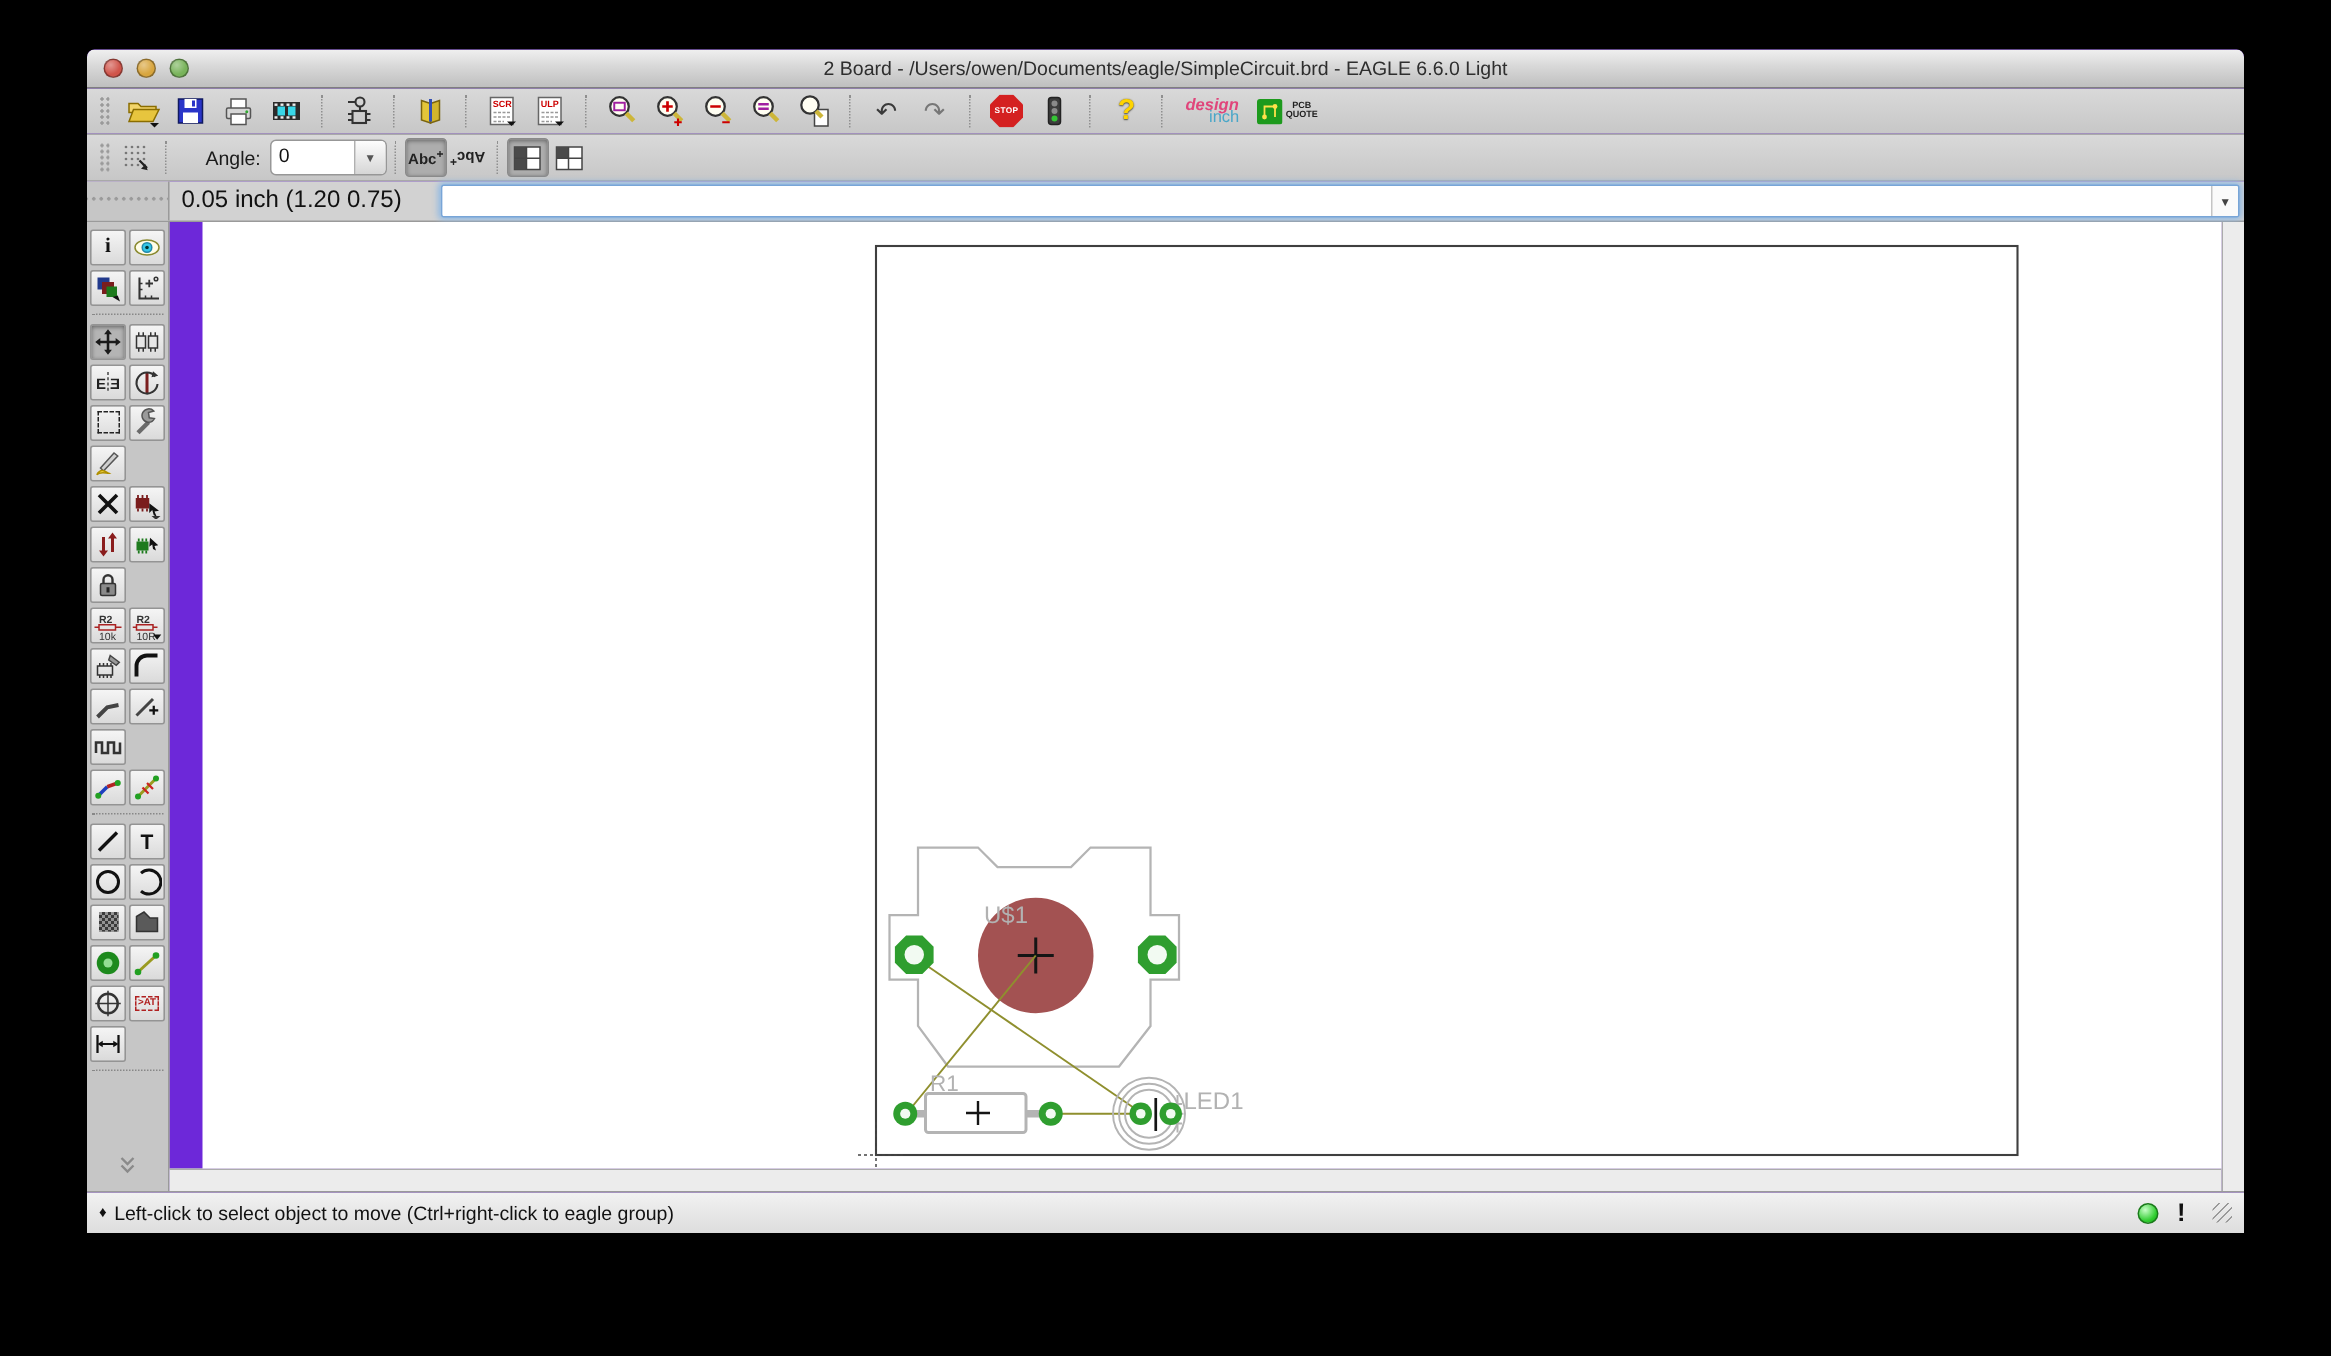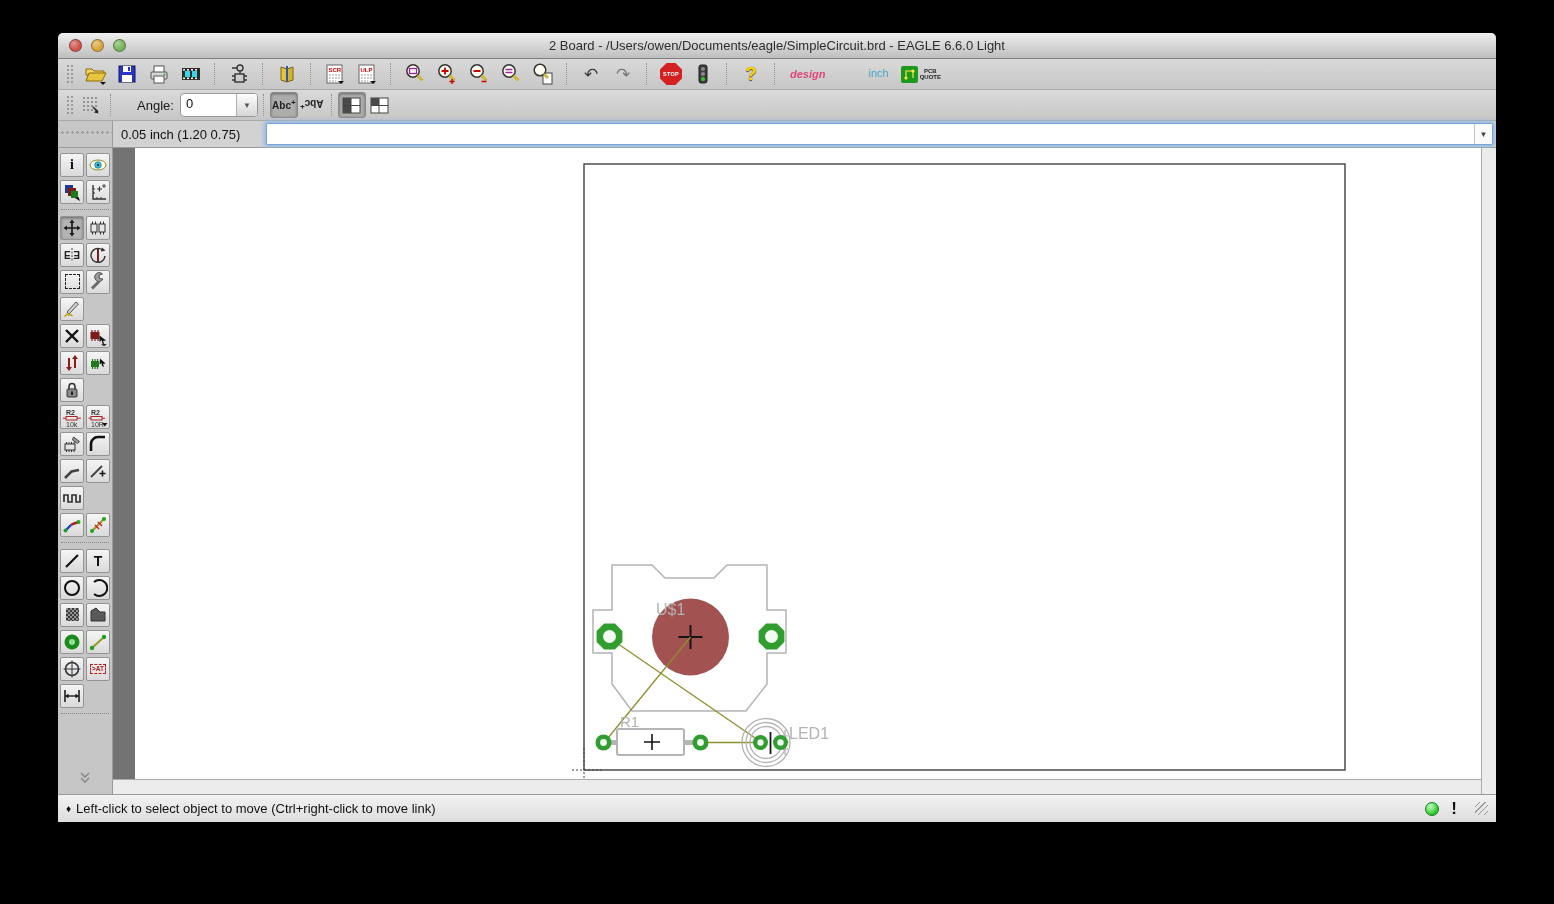--- a/index.html
+++ b/index.html
@@ -1,18 +1,18 @@
 <!DOCTYPE html>
 <html><head>
 <meta charset="utf-8">
 <style>
   html,body{margin:0;padding:0;}
   body{width:1554px;height:904px;background:#000;position:relative;overflow:hidden;
        font-family:"Liberation Sans",sans-serif;-webkit-font-smoothing:antialiased;}
-  .window{position:absolute;left:58px;top:33px;width:1438px;height:789px;background:#737373;
+  .window{position:absolute;left:58px;top:33px;width:1438px;height:789px;background:#6d28d9;
           border-radius:5px 5px 0 0;overflow:hidden;box-shadow:0 12px 50px rgba(0,0,0,.8);
           display:flex;flex-direction:column;}
   
   .titlebar{height:25px;background:linear-gradient(#f0f0f0,#d8d8d8 45%,#bfbfbf);
             border-bottom:1px solid #7f7f7f;position:relative;flex:0 0 auto;}
   .traffic{position:absolute;left:11px;top:6px;display:flex;gap:9px;}
   .light{width:13px;height:13px;border-radius:50%;border:1px solid rgba(0,0,0,.35);box-sizing:border-box;}
   .title{text-align:center;line-height:25px;font-size:13px;color:#2e2e2e;}
   
   .toolbar{height:30px;background:linear-gradient(#d9d9d9,#c7c7c7);border-bottom:1px solid #a9a9a9;
@@ -20,21 +20,21 @@
   .handle{width:7px;height:20px;margin:0 4px;
           background-image:radial-gradient(#9a9a9a 1px,transparent 1.2px);background-size:4px 4px;}
   .vsep{width:1px;height:22px;border-left:1px dotted #8f8f8f;margin:0 5px;}
   .tgroup{display:flex;align-items:center;gap:4px;padding:0 4px;}
   .tbtn{width:28px;height:26px;display:flex;align-items:center;justify-content:center;background:transparent;border:none;padding:0;}
   .tbtn.wide{width:auto;padding:0 3px;}
   .stopoct{width:22px;height:22px;background:#d42020;color:#fff;font-size:5.5px;font-weight:bold;
            display:flex;align-items:center;justify-content:center;letter-spacing:.3px;
            clip-path:polygon(30% 0,70% 0,100% 30%,100% 70%,70% 100%,30% 100%,0 70%,0 30%);}
   .helpq{font-size:19px;font-weight:bold;color:#ffd400;text-shadow:0 1px 1px #555,0 0 1px #806a00;}
-  .dlink{display:flex;flex-direction:row;line-height:9px;padding:0 2px;gap:27px;}
+  .dlink{display:flex;flex-direction:column;line-height:9px;padding:0 2px;}
   .dl1{color:#e0457b;font-style:italic;font-weight:bold;font-size:11px;}
   .dl2{color:#49a6c8;font-size:11px;margin-left:16px;margin-top:-1px;}
   .pcbq{display:flex;align-items:center;gap:2px;}
   .pcbt{font-size:6px;font-weight:bold;color:#222;line-height:6px;}
   .undoredo{font-size:17px;color:#3a3a3a;}
   
   .anglelabel{font-size:13px;color:#1a1a1a;margin:0 6px 0 20px;}
   .combo{display:flex;width:76px;height:22px;border:1px solid #979797;border-radius:4px;background:#fff;overflow:hidden;}
   .combo-text{flex:1;font-size:13px;color:#111;padding:2px 0 0 5px;}
   .combo-btn{width:20px;background:linear-gradient(#fdfdfd,#d6d6d6);border-left:1px solid #b0b0b0;
@@ -42,21 +42,21 @@
   .sqbtn{width:28px;height:26px;display:flex;align-items:center;justify-content:center;border:1px solid transparent;border-radius:3px;background:transparent;padding:0;}
   .sqbtn.pressed{background:#adadad;border-color:#8a8a8a;box-shadow:inset 0 1px 3px rgba(0,0,0,.4);}
   .abc{font-size:10px;font-weight:bold;color:#222;}
   .abc sup{font-size:8px;}
   .rot180{display:inline-block;transform:rotate(180deg);}
   
   .coordrow{height:26px;background:#d2d2d2;border-bottom:1px solid #9a9a9a;display:flex;align-items:center;flex:0 0 auto;}
   .palette-head{width:54px;height:100%;flex:0 0 auto;
         background-image:radial-gradient(#9a9a9a 1px,transparent 1.2px);background-size:5px 5px;
         background-position:2px 9px;background-repeat:repeat-x;background-color:#c6c6c6;border-right:1px solid #9a9a9a;}
-  .coords{font-size:13px;color:#111;padding:0 12px 0 8px;white-space:nowrap;}
+  .coords{font-size:16px;color:#111;padding:0 12px 0 8px;white-space:nowrap;}
   .cmdwrap{flex:1;display:flex;height:20px;margin:0 3px 0 14px;background:#fff;border:1px solid #78a5d7;
            border-radius:2px;box-shadow:0 0 4px 1.5px #8fb9e4;overflow:hidden;}
   .cmdwrap input{flex:1;border:none;outline:none;font-size:13px;padding:0 4px;font-family:"Liberation Sans",sans-serif;}
   .cmdarrow{width:17px;border-left:1px solid #c4c4c4;background:#fafafa;display:flex;align-items:center;justify-content:center;font-size:8px;color:#444;}
   
   .main{flex:1;display:flex;min-height:0;}
   .palette{width:54px;flex:0 0 auto;background:#c6c6c6;border-right:1px solid #9a9a9a;
            display:flex;flex-direction:column;padding-top:3px;}
   .prow{display:flex;gap:2px;padding-left:2px;margin:1.5px 0;}
   .pbtn{width:24px;height:24px;background:linear-gradient(#f5f5f5,#dadada);border:1px solid #949494;
@@ -650,19 +650,19 @@
             <text x="654" y="591" font-size="16" fill="#b2b2b2">LED1</text>
           </svg>
       </div>
       <div class="hstrip"></div>
     </div>
     <div class="vscroll"></div>
   </div>
 
   <div class="statusbar">
     <span class="sbullet">♦</span>
-    <span class="smsg">Left-click to select object to move (Ctrl+right-click to move link)</span>
+    <span class="smsg">Left-click to select object to move (Ctrl+right-click to eagle group)</span>
     <span class="led" id="drc-led" style="background: radial-gradient(circle at 35% 30%, rgb(200, 255, 200), rgb(46, 204, 46) 65%, rgb(29, 163, 29));"></span>
     <span class="excl">!</span>
     <span class="grip"></span>
   </div>
 
 </div>
 
 </body></html>

